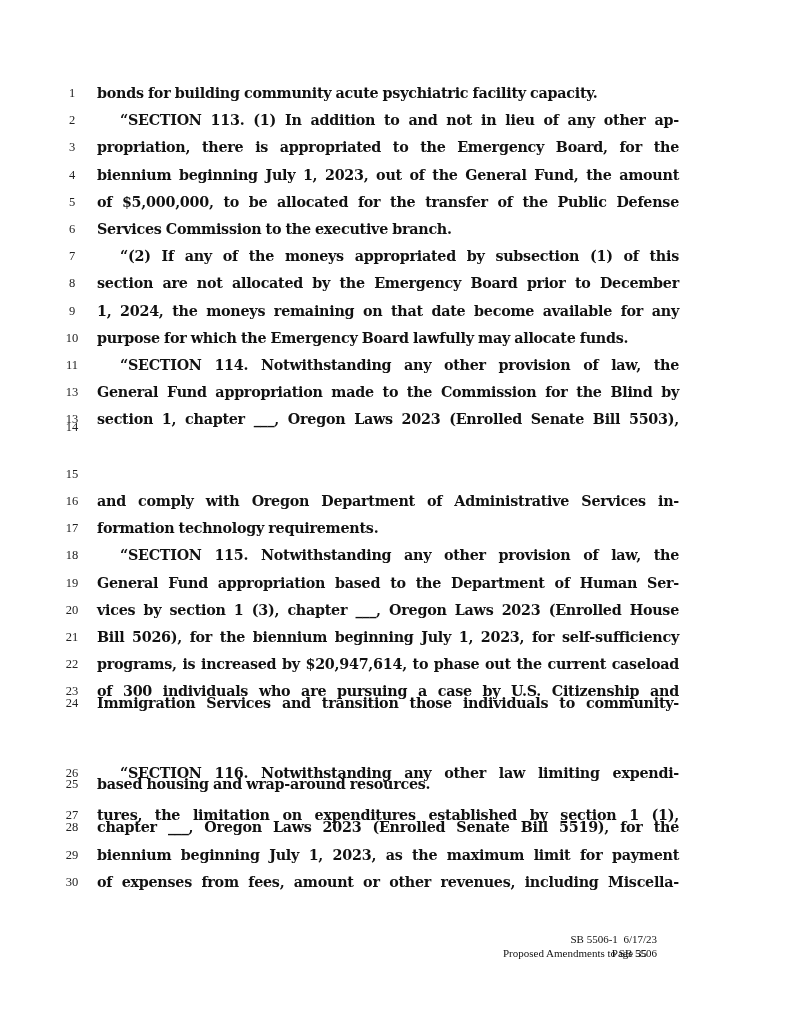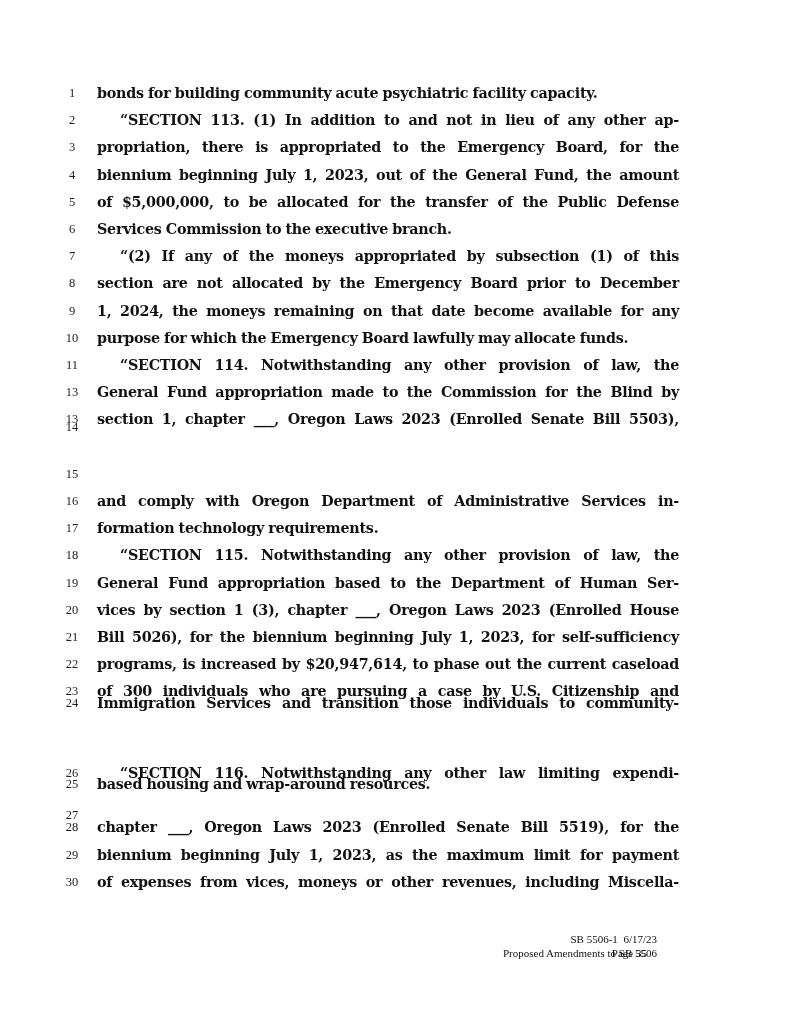--- a/index.html
+++ b/index.html
@@ -118,32 +118,33 @@
       <div class="line" style="top: 773px;">
         <span class="lnum">25</span>
         <div class="ltext last"><span>based housing and wrap-around resources.</span></div>
       </div>
       <div class="line" style="top: 762px;">
         <span class="lnum">26</span>
         <div class="ltext indent"><span>“</span><span class="ul">SECTION 116.</span><span> Notwithstanding any other law limiting expendi-</span></div>
       </div>
       <div class="line" style="top: 804px;">
         <span class="lnum">27</span>
+        <div class="ltext"><span>tures, the limitation on expenditures established by section 1 (1),</span></div>
       </div>
       <div class="line" style="top: 816.4px;">
         <span class="lnum">28</span>
         <div class="ltext"><span>chapter ___, Oregon Laws 2023 (Enrolled Senate Bill 5519), for the</span></div>
       </div>
       <div class="line" style="top: 843.6px; padding-left: 10px;">
         <span class="lnum">29</span>
         <div class="ltext"><span>biennium beginning July 1, 2023, as the maximum limit for payment</span></div>
       </div>
       <div class="line" style="top: 870.8px;">
         <span class="lnum">30</span>
-        <div class="ltext"><span>of expenses from vices, moneys or other revenues, including Miscella-</span></div>
+        <div class="ltext"><span>of expenses from fees, amount or other revenues, including Miscella-</span></div>
       </div>
     </div>
 
   <div class="footer">
     <div class="row">
       <span>SB 5506-1</span>&nbsp;&nbsp;<span>6/17/23</span>
     </div>
     <div class="row">
       <span>Proposed Amendments to SB 5506</span>
       <span class="pg">Page 35</span>

